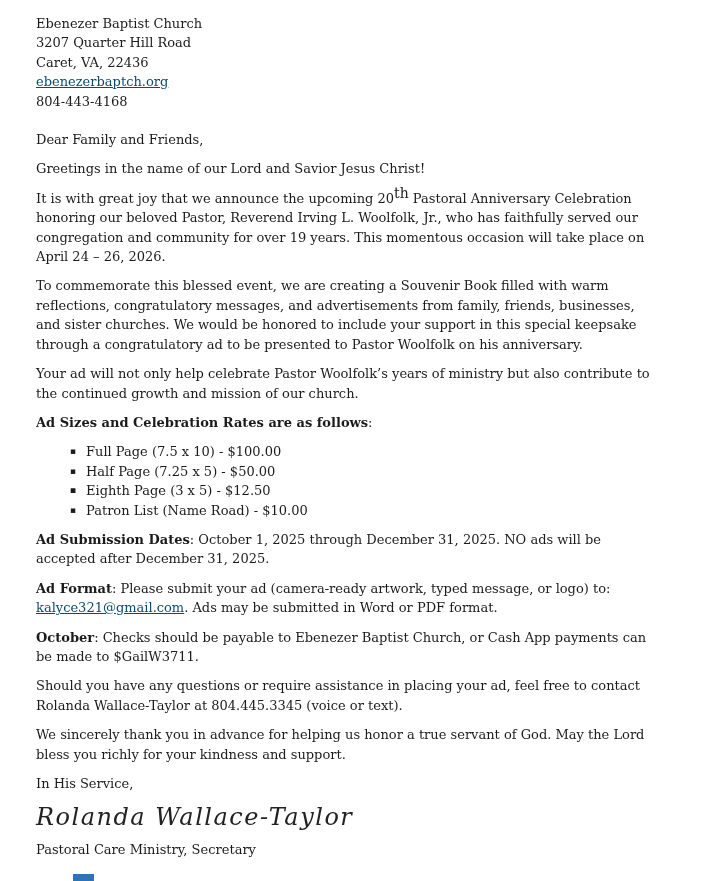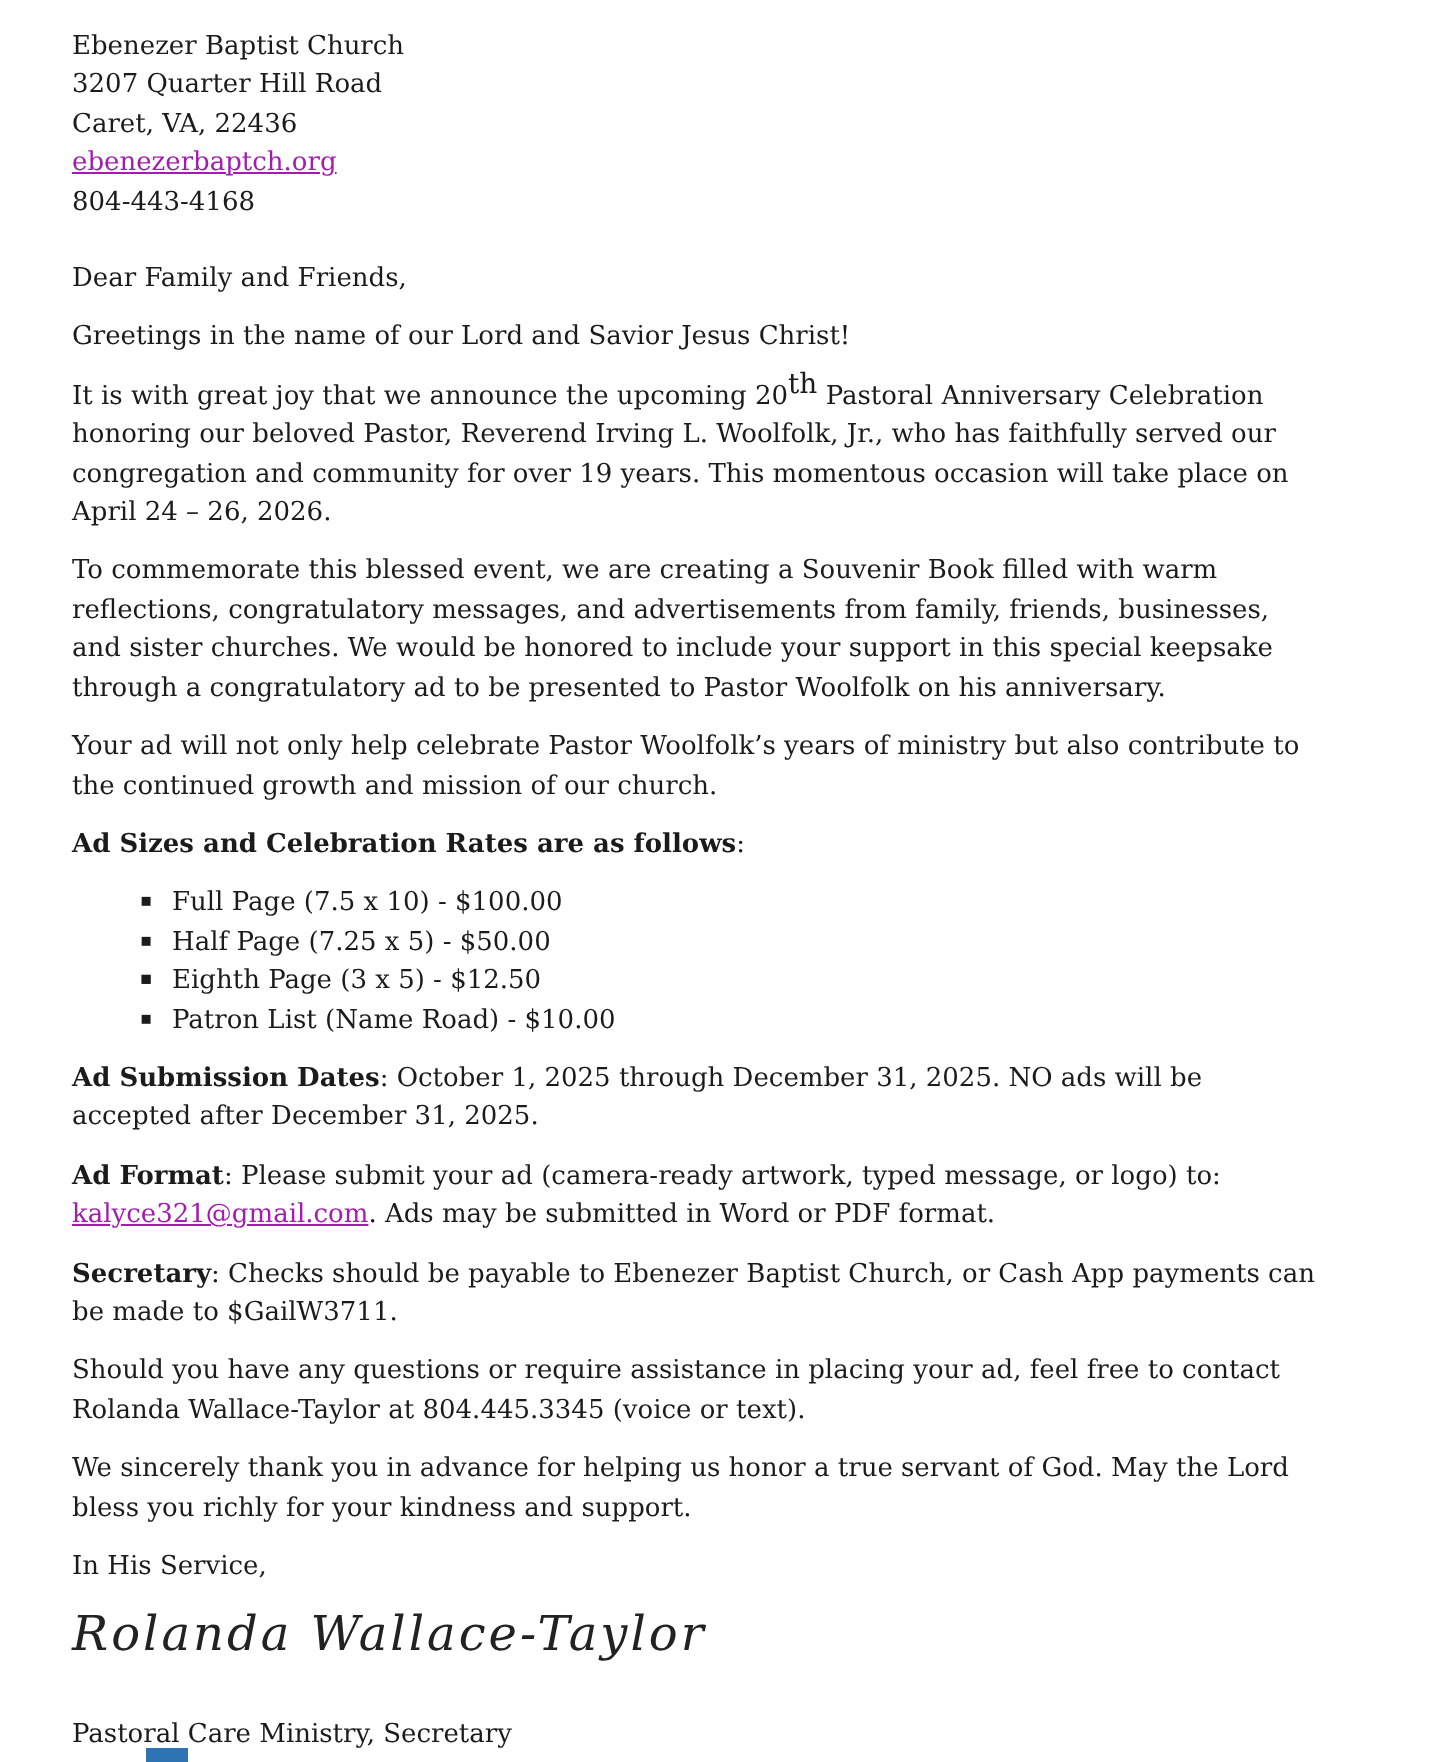--- a/index.html
+++ b/index.html
@@ -11,41 +11,41 @@
     margin: 0;
     background: #ffffff;
     font-family: "DejaVu Serif", "Liberation Serif", serif;
     font-size: 13px;
     line-height: 19.4px;
     color: #1b1b1b;
     padding: 14px 36px 0 36px;
     overflow: hidden;
   }
   .hdr-line { display: block; }
-  a.doc-link { color: #a21caf; text-decoration: underline; cursor: pointer; }
+  a.doc-link { color: #0c4a6e; text-decoration: underline; cursor: pointer; }
   .para { margin-top: 10px; }
   .salutation { margin-top: 19px; }
   .bold { font-weight: bold; }
   sup.ordinal { font-size: 14px; vertical-align: super; line-height: 0; }
   ul.ad-list { list-style: none; margin-top: 10px; }
   ul.ad-list li { position: relative; padding-left: 50px; }
   ul.ad-list li .bullet {
     position: absolute; left: 34px; top: 0;
     font-size: 9px; line-height: 19.4px;
   }
   .closing { margin-top: 10px; }
   .signature {
     margin-top: 11px;
     font-style: italic;
     font-size: 24px;
     line-height: 27px;
     letter-spacing: 1.5px;
     color: #222222;
   }
-  .sig-title { margin-top: 27px; }
+  .sig-title { margin-top: 9px; }
   .page-frag {
     position: absolute;
     left: 73px; top: 874px;
     width: 21px; height: 7px;
     background: #2e74b5;
   }
 </style>
 </head>
 <body>
 
@@ -76,21 +76,21 @@
     <li><span class="bullet">▪</span><span>Half Page (7.25 x 5) - $50.00</span></li>
     <li><span class="bullet">▪</span></li>
     <li><span class="bullet">▪</span><span>Eighth Page (3 x 5) - $12.50</span></li>
     <li><span class="bullet">▪</span><span>Patron List (Name Road) - $10.00</span></li>
   </ul>
 
   <div class="para"><span class="bold">Ad Submission Dates</span><span>: October 1, 2025 through December 31, 2025. NO ads will be accepted after December 31, 2025.</span></div>
 
   <div class="para"><span class="bold">Ad Format</span><span>: Please submit your ad (camera-ready artwork, typed message, or logo) to: </span><a class="doc-link">kalyce321@gmail.com</a><span>. Ads may be submitted in Word or PDF format.</span></div>
 
-  <div class="para"><span class="bold">Secretary</span><span>: Checks should be payable to Ebenezer Baptist Church, or Cash App payments can be made to $GailW3711.</span></div>
+  <div class="para"><span class="bold">October</span><span>: Checks should be payable to Ebenezer Baptist Church, or Cash App payments can be made to $GailW3711.</span></div>
 
   <div class="para">Should you have any questions or require assistance in placing your ad, feel free to contact Rolanda Wallace-Taylor at 804.445.3345 (voice or text).</div>
 
   <div class="para">We sincerely thank you in advance for helping us honor a true servant of God. May the Lord bless you richly for your kindness and support.</div>
 
   <div class="para closing">In His Service,</div>
 
   <div class="signature">Rolanda Wallace-Taylor</div>
 
   <div class="sig-title">Pastoral Care Ministry, Secretary</div>

